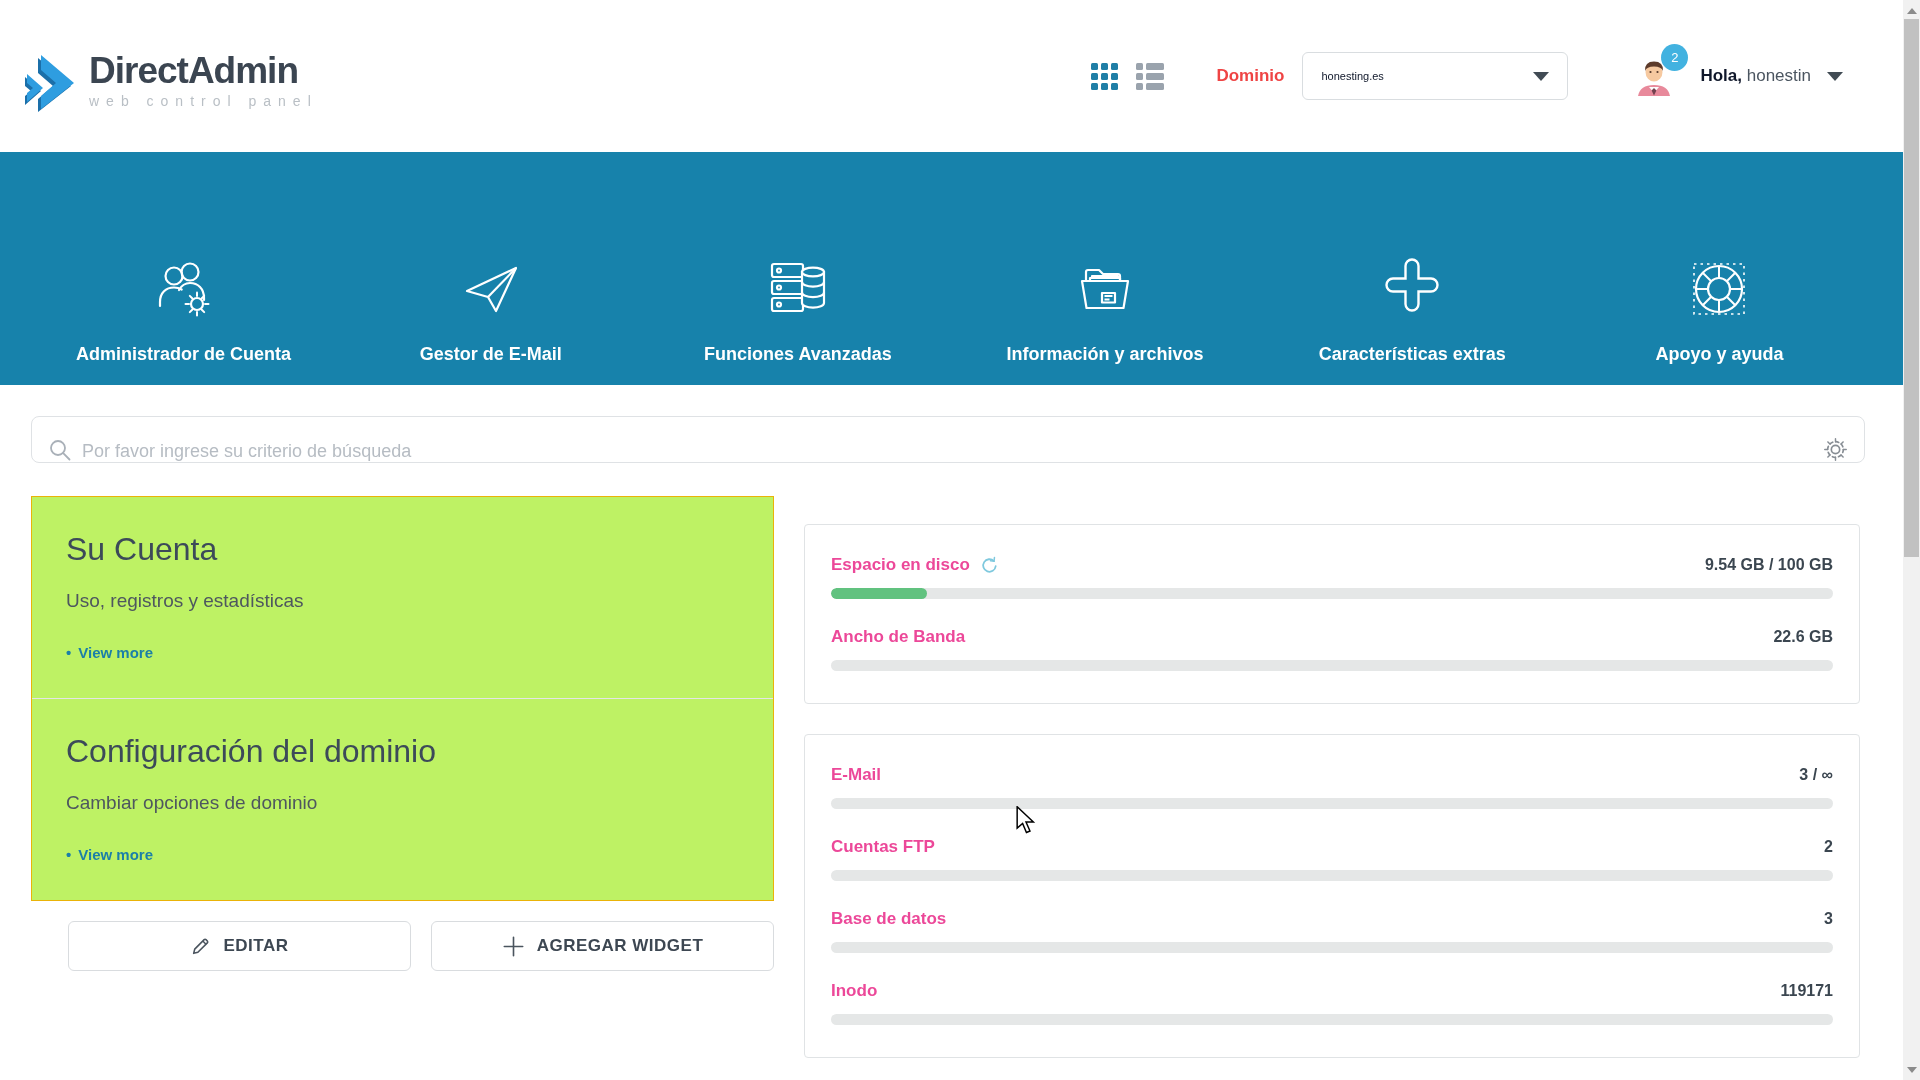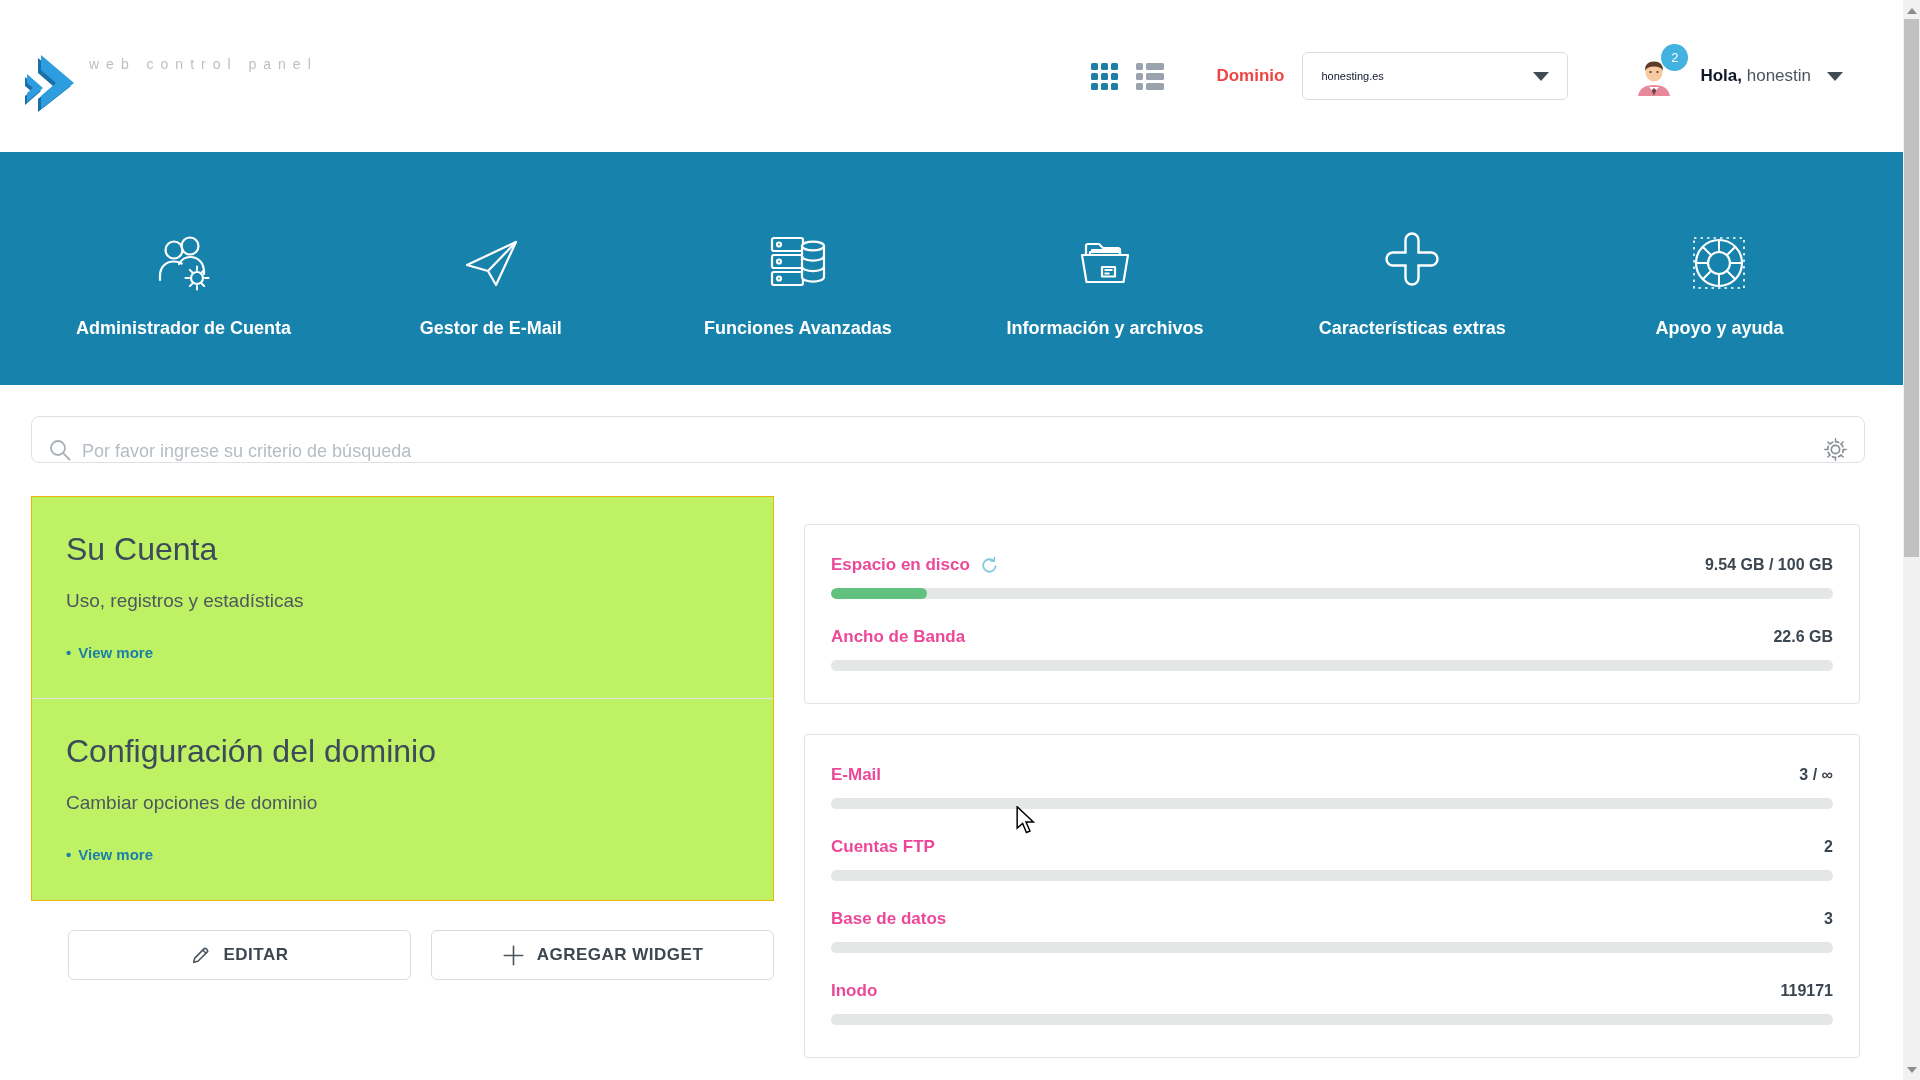--- a/index.html
+++ b/index.html
@@ -27,21 +27,21 @@
   .user-menu { display:flex; align-items:center; cursor:pointer; }
   .avatar-wrap { position:relative; width:40px; height:40px; margin-right:26px; }
   .badge { position:absolute; top:-12px; right:-14px; width:27px; height:27px; border-radius:50%;
            background:#42b2e0; color:#fff; font-size:13px; display:flex; align-items:center;
            justify-content:center; }
   .user-name { font-size:17px; color:#4b5560; margin-right:16px; white-space:nowrap; }
   .user-name b { color:#0f172a; }
 
   
   .band { height:233px; background:#1782ab; display:flex; padding:0 30px; }
-  .band-item { flex:1; text-align:center; padding-top:78px; cursor:pointer; }
+  .band-item { flex:1; text-align:center; padding-top:104px; cursor:pointer; }
   .band-item .icon { height:66px; display:flex; justify-content:center; align-items:center; }
   .band-item .band-label { display:block; margin-top:22px; color:#fff; font-size:18px; font-weight:600; }
 
   
   .search-wrap { margin:31px 38px 0 31px; height:47px; border:1px solid #dfe2e5; border-radius:8px;
                  background:#fff; display:flex; align-items:flex-end; padding:0 16px; }
   .search-wrap input { flex:1; border:none; outline:none; font-size:18px; color:#4b5560;
                        font-family:"Liberation Sans", sans-serif; margin-left:10px; background:transparent; }
   .search-wrap input::placeholder { color:#b6bcc3; }
   .search-gear { cursor:pointer; display:flex; align-items:center; }
@@ -49,21 +49,21 @@
   
   .main { display:flex; padding:33px 43px 0 31px; }
   .left-col { width:743px; }
   .panel { border:1px solid #eab308; background:#bef264; }
   .panel-section { padding:34px 34px 36px 34px; cursor:default; }
   .panel-section + .panel-section { border-top:1px solid #e4e5e6; }
   .panel-title { font-size:32px; font-weight:400; color:#3c4a59; }
   .panel-sub { font-size:19px; color:#4e575f; margin-top:22px; }
   .view-more { margin-top:32px; font-size:15px; font-weight:bold; color:#1b7fa8; cursor:pointer; display:inline-block; }
   .view-more .bullet { margin-right:7px; }
-  .btn-row { display:flex; gap:20px; margin-top:29px;padding-left:37px; }
+  .btn-row { display:flex; gap:20px; margin-top:20px;padding-left:37px; }
   .btn { flex:1; height:50px; border:1px solid #d9dcdf; border-radius:6px; background:#fff;
          display:flex; align-items:center; justify-content:center; gap:12px; cursor:pointer;
          font-size:17px; font-weight:bold; color:#3d4752; letter-spacing:.5px; }
 
   .right-col { flex:1; margin-left:30px; margin-top:28px; }
   .card { border:1px solid #e0e3e5; border-radius:4px; background:#fff; padding:24px 26px; }
   .card + .card { margin-top:30px; }
   .usage-row { padding:6px 0 8px 0; }
   .usage-row + .usage-row { margin-top:14px; }
   .usage-head { display:flex; justify-content:space-between; align-items:center; }
@@ -94,20 +94,21 @@
 
   <div class="header">
     <div class="logo">
       <svg class="logo-mark" viewBox="0 0 50 58">
         <path d="M2 21 L18 35 L2 49 L2 40 L8 35 L2 30 Z" fill="#1b6fa9" transform="translate(-2,3)"></path>
         <path d="M16 2 L49 30 L16 56 L16 43 L31 30 L16 17 Z" fill="#1b6fa9" transform="translate(-3,3)"></path>
         <path d="M2 21 L18 35 L2 49 L2 40 L8 35 L2 30 Z" fill="#2e9de0"></path>
         <path d="M16 2 L49 30 L16 56 L16 43 L31 30 L16 17 Z" fill="#2e9de0"></path>
       </svg>
       <div class="logo-text">
+        <div class="logo-title">DirectAdmin</div>
         <div class="logo-sub">web control panel</div>
       </div>
     </div>
 
     <div class="header-right">
       <div class="view-toggle">
         <svg class="view-btn" width="27" height="27" viewBox="0 0 27 27">
           <g fill="#1f7ea6">
             <rect x="0" y="0" width="7" height="7" rx="1.5"></rect>
               <rect x="10" y="0" width="7" height="7" rx="1.5"></rect>

